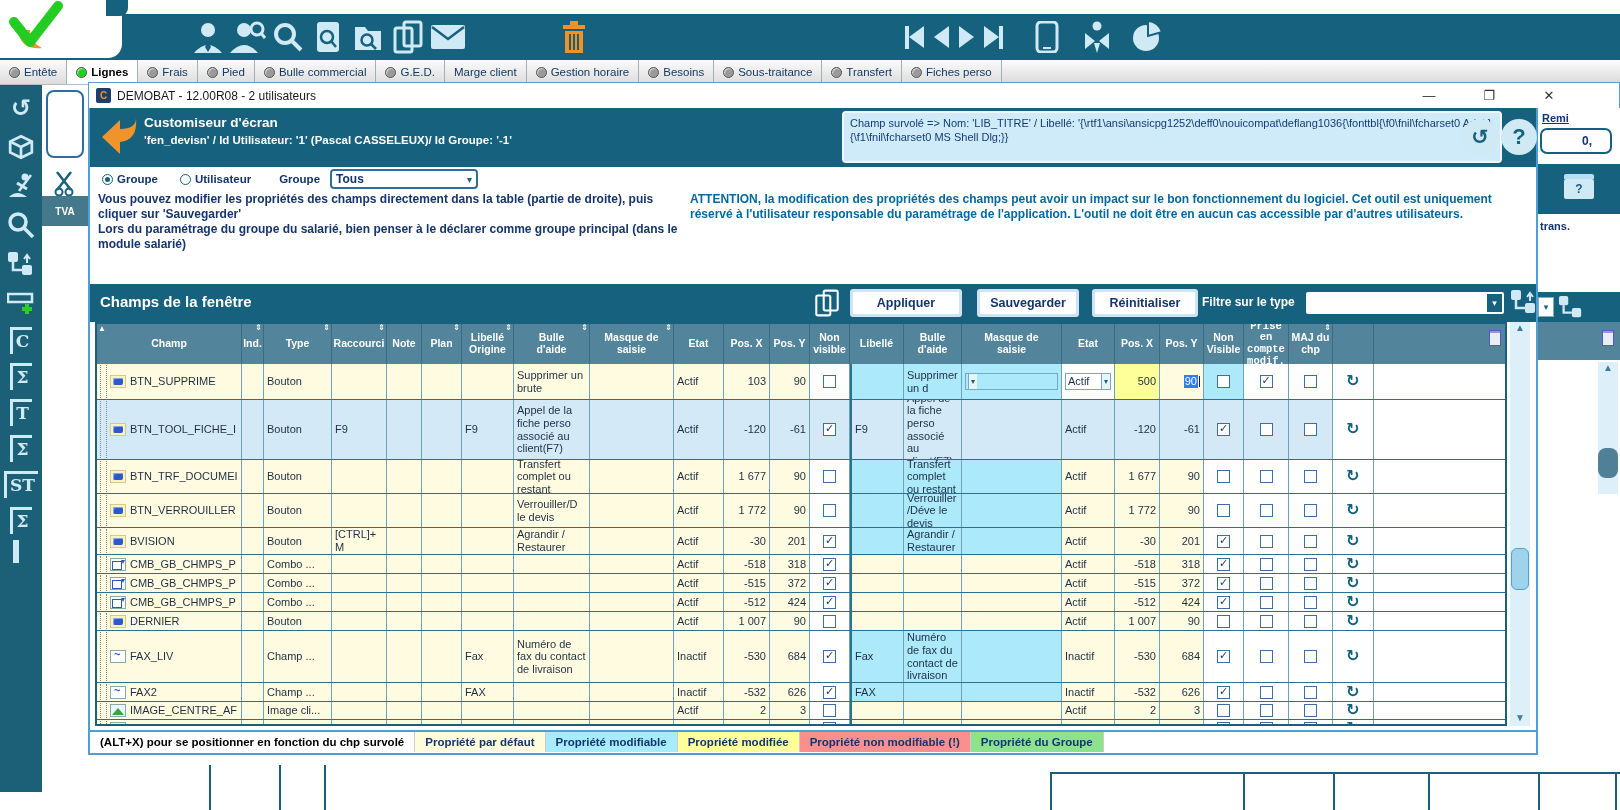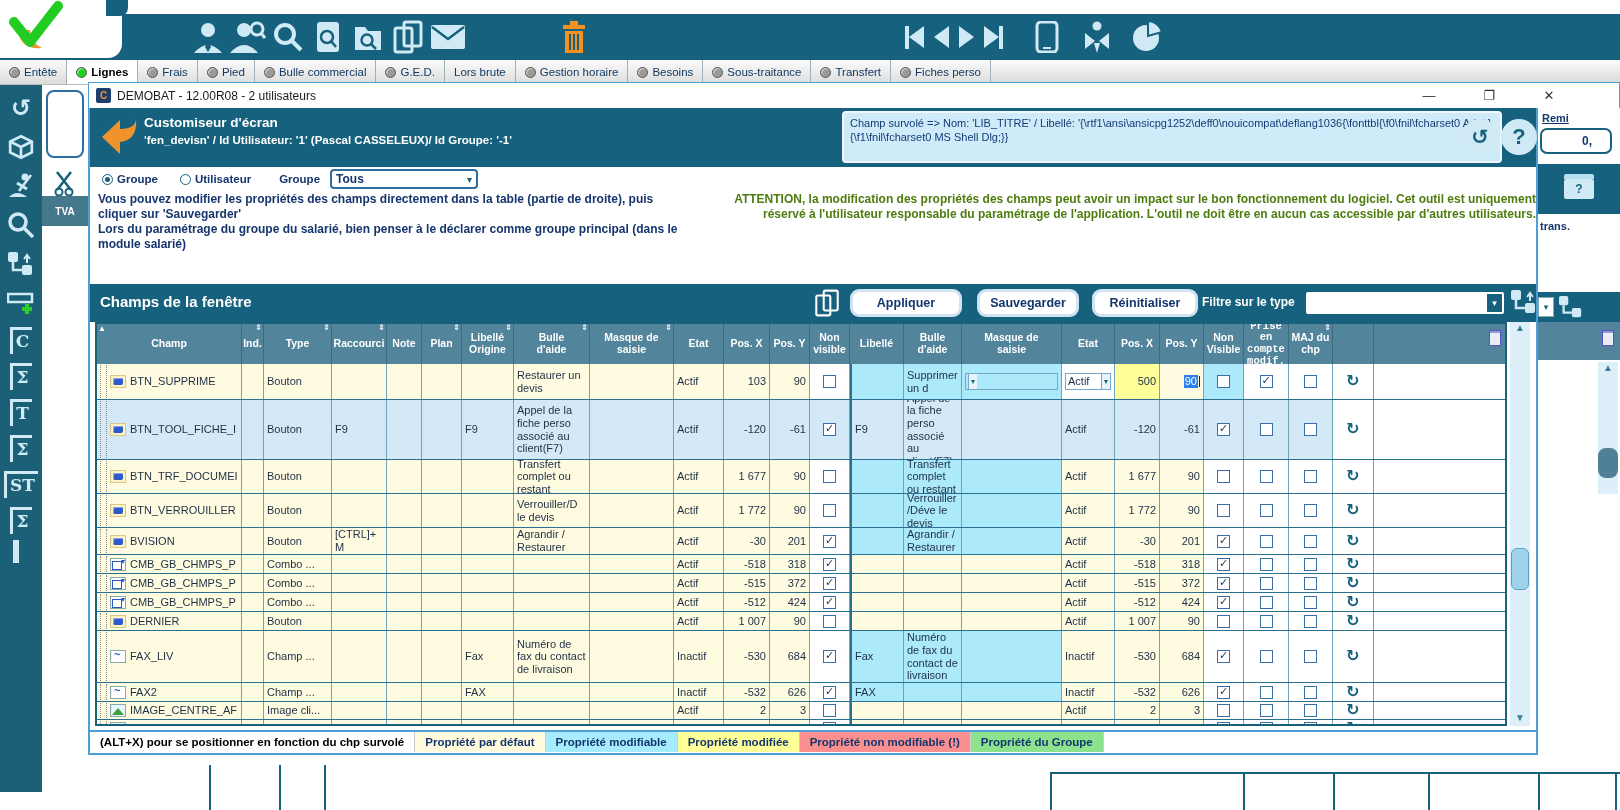--- a/index.html
+++ b/index.html
@@ -81,31 +81,31 @@
 
   
   .mode-row { position:absolute; left:0; top:59px; width:100%; height:24px; display:flex; align-items:center; font-size:11.5px; color:#14366e; font-weight:bold; }
   .radio { width:11px; height:11px; border:1px solid #16617d; border-radius:50%; background:#fff; margin:0 4px 0 12px; position:relative; }
   .radio.sel::after { content:""; position:absolute; left:2px; top:2px; width:5px; height:5px; background:#16617d; border-radius:50%; }
   .mode-combo { margin-left:10px; width:148px; height:20px; border:2px solid #2e6da0; border-radius:4px; background:#fff; display:flex; align-items:center; justify-content:space-between; padding:0 4px; font-size:12px; }
   .mode-combo .dd { color:#16617d; font-size:10px; }
 
   
   .info { position:absolute; left:8px; top:84px; width:586px; font-size:12px; font-weight:bold; color:#16356f; line-height:1.25; }
-  .warn { position:absolute; left:600px; top:84px; width:846px; font-size:12px; font-weight:bold; color:#4d7c0f; line-height:1.25;text-align:right; }
+  .warn { position:absolute; left:600px; top:84px; width:846px; font-size:12px; font-weight:bold; color:#0369a1; line-height:1.25; }
 
   
   .dtabs { position:absolute; left:2px; top:151px; height:25px; display:flex; }
   .dtab { padding:4px 11px; font-size:12px; color:#14366e; background:linear-gradient(#fff,#d5d5d5); border:1px solid #999; border-bottom:none; white-space:nowrap; }
   .dtab.active { background:#16617d; color:#fff; font-weight:normal; }
 
   
   .band2 { position:absolute; left:0; top:176px; width:100%; height:38px; background:#16617d; }
   .band2-title { position:absolute; left:10px; top:9px; color:#fff; font-weight:bold; font-size:15px; }
-  .btn { position:absolute; top:5px; height:28px; background:#fff; border:3px solid #cfe3f2; border-radius:9px; color:#14366e; font-weight:bold; font-size:12.5px; display:flex; align-items:center; justify-content:center; }
+  .btn { position:absolute; top:5px; height:28px; background:#fff; border:3px solid #cfe3f2; border-radius:3px; color:#14366e; font-weight:bold; font-size:12.5px; display:flex; align-items:center; justify-content:center; }
   .filter-label { position:absolute; left:1112px; top:11px; color:#fff; font-weight:bold; font-size:12px; }
   .filter-combo { position:absolute; left:1216px; top:8px; width:198px; height:22px; background:#fff; border-radius:2px; display:flex; align-items:center; justify-content:flex-end; padding-right:2px; }
   .filter-combo .dd { width:15px; height:18px; background:#16617d; color:#fff; font-size:9px; display:flex; align-items:center; justify-content:center; }
   .copy-ic { position:absolute; left:724px; top:5px; }
 
   
   .grid { position:absolute; left:5px; top:214px; width:1412px; height:404px; border:2px solid #17617d; background:#fff; overflow:hidden; }
   .ghead { display:flex; height:40px; background:#52849b; position:relative; }
   .gh { position:relative; color:#fff; font-weight:bold; font-size:10.5px; display:flex; align-items:center; justify-content:center; text-align:center; white-space:pre-line; line-height:1.1; border-right:1px solid #3c6b80; }
   .gh .sort { position:absolute; top:0; right:1px; font-size:8px; color:#fff; }
@@ -287,21 +287,21 @@
       </div>
       <div class="mtab">
         <span class="dot"></span>
         <span>Bulle commercial</span>
       </div>
       <div class="mtab">
         <span class="dot"></span>
         <span>G.E.D.</span>
       </div>
       <div class="mtab">
-        <span>Lors brute</span>
+        <span>Marge client</span>
       </div>
       <div class="mtab">
         <span class="dot"></span>
         <span>Gestion horaire</span>
       </div>
       <div class="mtab">
         <span class="dot"></span>
         <span>Besoins</span>
       </div>
       <div class="mtab">
@@ -520,21 +520,21 @@
               <span class="drag"></span>
               <span class="fico f-button"></span>
               <span class="nm">BTN_SUPPRIME</span>
             </div>
             <div class="gc bg-cream" style="width: 22px; flex: 0 0 22px;"></div>
             <div class="gc bg-cream" style="width: 68px; flex: 0 0 68px;">Bouton</div>
             <div class="gc bg-cream" style="width: 55px; flex: 0 0 55px;"></div>
             <div class="gc bg-cream" style="width: 35px; flex: 0 0 35px;"></div>
             <div class="gc bg-cream" style="width: 40px; flex: 0 0 40px;"></div>
             <div class="gc bg-cream" style="width: 52px; flex: 0 0 52px;"></div>
-            <div class="gc bg-cream" style="width: 76px; flex: 0 0 76px;">Restaurer un devis</div>
+            <div class="gc bg-cream" style="width: 76px; flex: 0 0 76px;">Supprimer un brute</div>
             <div class="gc bg-cream" style="width: 84px; flex: 0 0 84px;"></div>
             <div class="gc bg-cream" style="width: 50px; flex: 0 0 50px;">Actif</div>
             <div class="gc bg-cream tr" style="width: 46px; flex: 0 0 46px;">103</div>
             <div class="gc bg-cream tr" style="width: 40px; flex: 0 0 40px;">90</div>
             <div class="gc bg-white cb-col" style="width: 40px; flex: 0 0 40px;">
               <span class="cb"></span>
             </div>
             <div class="gc bg-cyan right-sep" style="width: 54px; flex: 0 0 54px;"></div>
             <div class="gc bg-cyan" style="width: 58px; flex: 0 0 58px;">Supprimer un d</div>
             <div class="gc bg-cyan" style="width: 100px; flex: 0 0 100px;">

